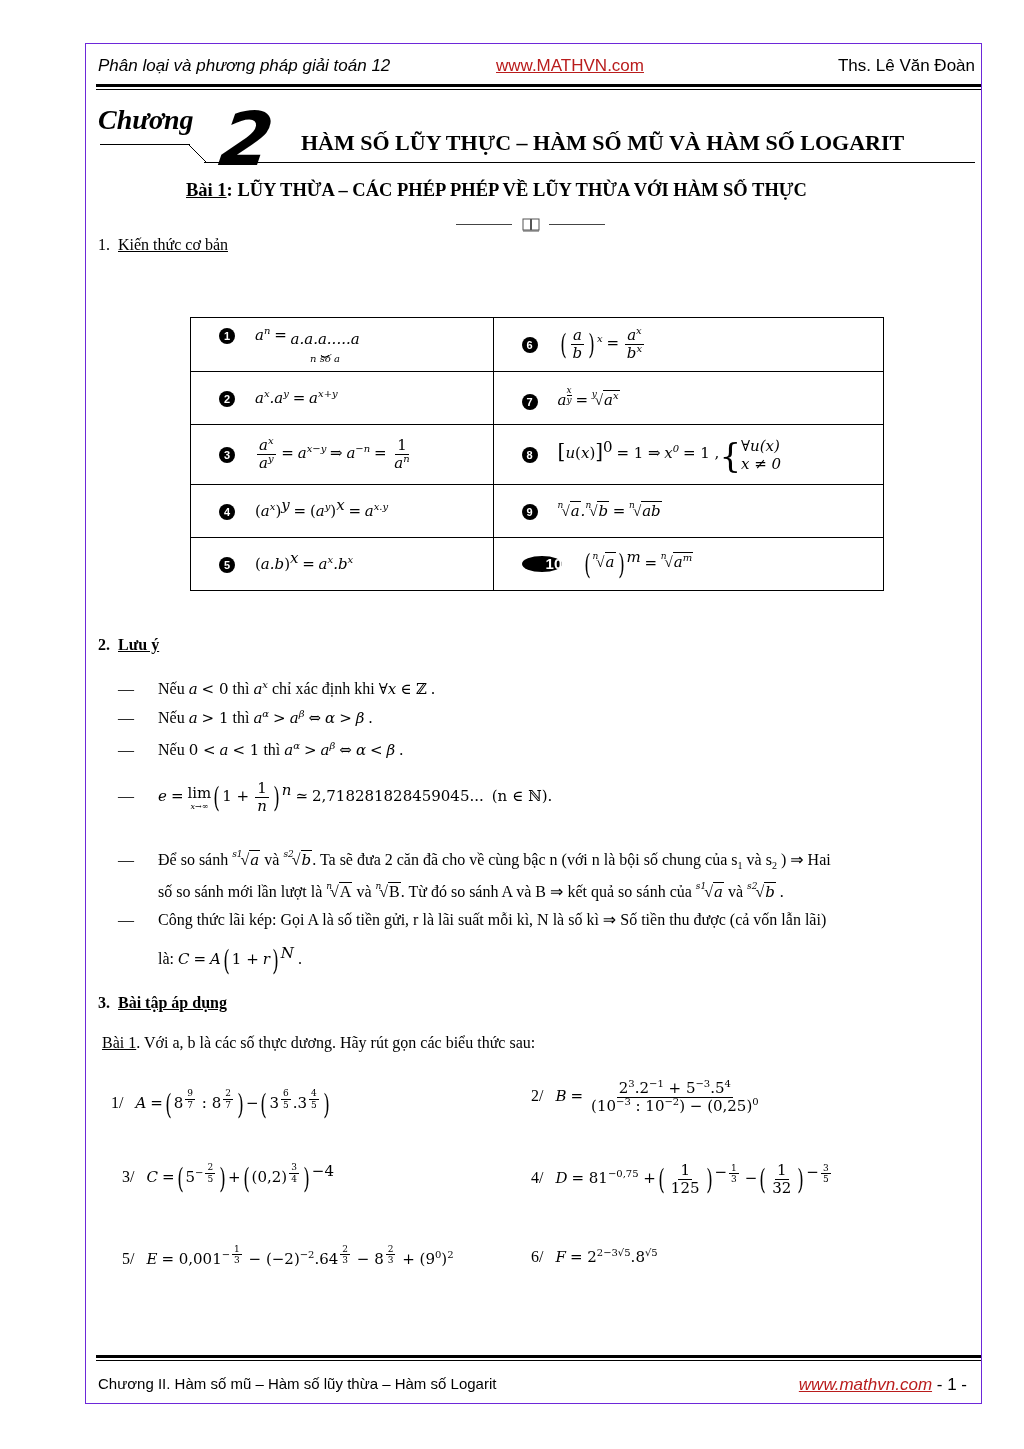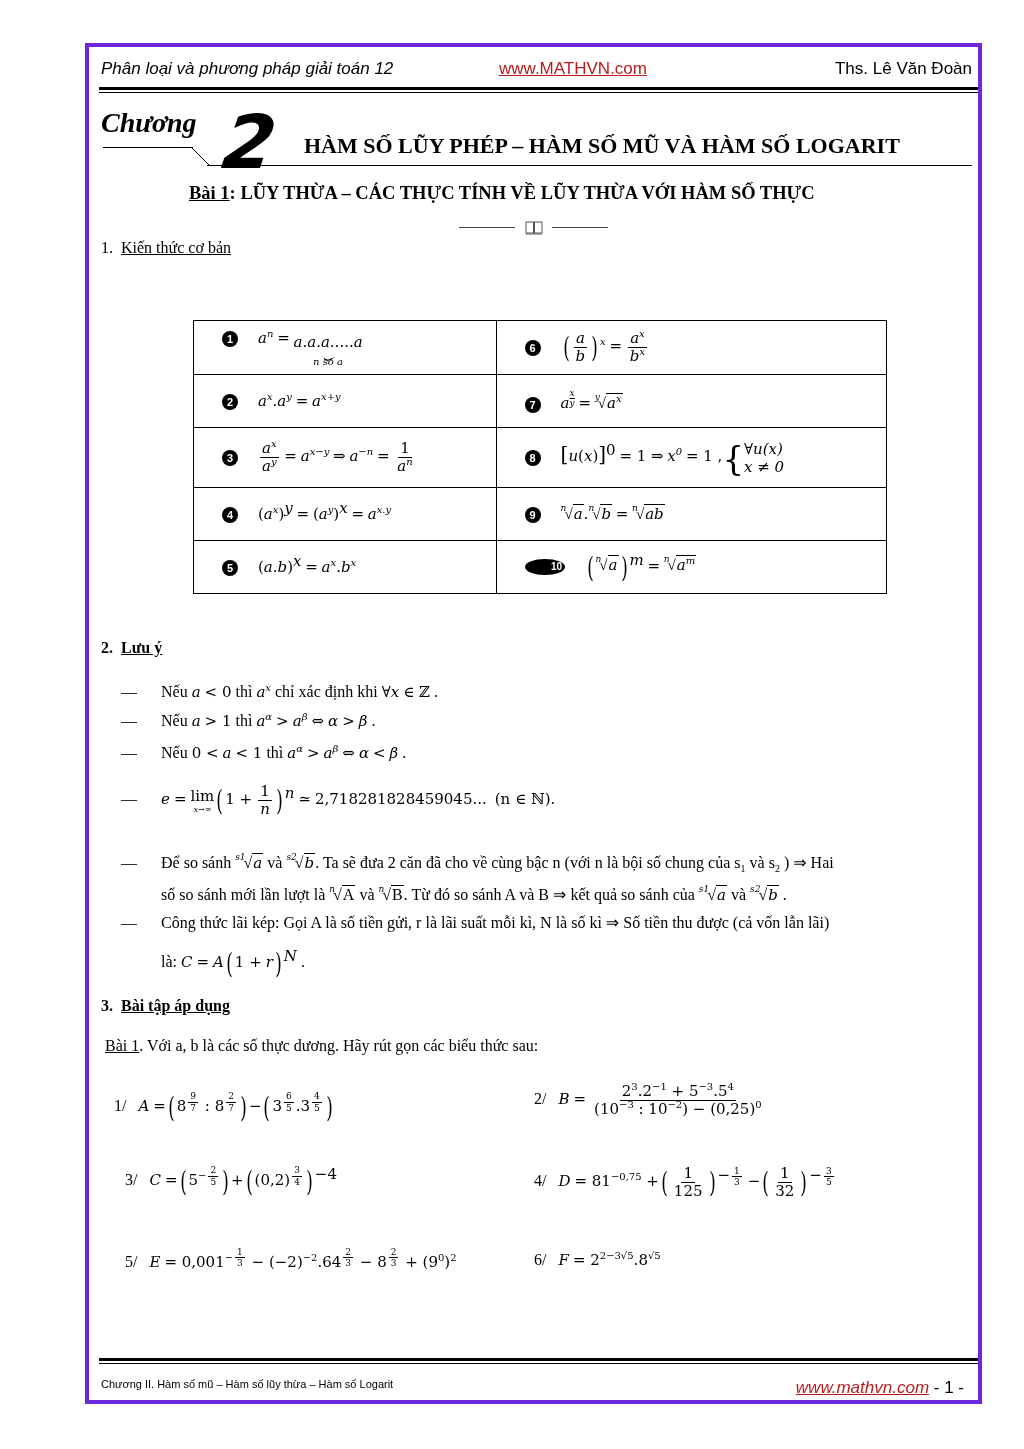--- a/index.html
+++ b/index.html
@@ -1,17 +1,17 @@
 <!DOCTYPE html>
 <html><head>
 <meta charset="utf-8">
 <style>
   html, body { margin: 0; padding: 0; background: #ffffff; }
   body { width: 1024px; height: 1449px; position: relative; overflow: hidden; font-family: "Liberation Serif", serif; color: #000; }
-  .page { position: absolute; left: 85px; top: 43px; width: 897px; height: 1361px; border: 4px solid #6d28d9; box-sizing: border-box; }
+  .page { position: absolute; left: 85px; top: 43px; width: 897px; height: 1361px; border: 1px solid #6d28d9; box-sizing: border-box; }
   .abs { position: absolute; }
   .sans { font-family: "Liberation Sans", sans-serif; }
   .it { font-style: italic; }
   .m { font-family: "DejaVu Serif", serif; font-style: italic; font-size: 15px; }
   .mr { font-family: "DejaVu Serif", serif; font-size: 15px; }
   sup, sub { font-size: 10px; line-height: 0; }
   .frac { display: inline-flex; flex-direction: column; align-items: center; vertical-align: middle; margin: 0 2px; }
   .frac > span { line-height: 1.15; padding: 0 2px; }
   .frac > span.num { border-bottom: 1px solid #000; }
   .big { font-size: 28px; font-weight: 200; vertical-align: middle; font-family: "DejaVu Serif", serif; transform: scaleX(0.6); display: inline-block; }
@@ -37,21 +37,21 @@
   
   table.f { position: absolute; left: 104px; top: 273px; width: 694px; border-collapse: collapse; }
   table.f td { border: 1.3px solid #000; padding: 0 0 0 28px; height: 52px; font-size: 15px; vertical-align: middle; }
   table.f td .bullet { display: inline-block; width: 16px; height: 16px; border-radius: 50%; background: #000; color: #fff; font-size: 11px; font-weight: bold; text-align: center; line-height: 16px; margin-right: 20px; vertical-align: middle; font-family: "Liberation Sans", sans-serif; }
 
   .txt { font-size: 16px; }
   .dash-row { left: 32px; font-size: 16px; white-space: nowrap; }
   .dash-row .dash { display: inline-block; width: 40px; }
 
   .ex { font-size: 16px; white-space: nowrap; }
-  .ftr-left { left: 12px; top: 1331px; font-size: 11px; }
+  .ftr-left { left: 12px; top: 1331px; font-size: 15px; }
   .ftr-right { right: 14px; top: 1331px; font-size: 17px; }
   .root { display: inline-block; position: relative; }
   .root .idx { font-size: 9px; position: relative; top: -8px; margin-right: -2px; }
   .root .rad { border-top: 1px solid #000; padding: 0 1px; }
 </style>
 </head>
 <body>
 
 <div class="page">
 
@@ -59,25 +59,25 @@
   <a class="abs sans hdr-mid link">www.MATHVN.com</a>
   <div class="abs sans hdr-right">Ths. Lê Văn Đoàn</div>
   <div class="abs dbl-line" style="top:40px;"></div>
 
   <div class="abs chuong">Chương</div>
   <div class="abs ch-left-rule"></div>
   <svg class="abs" style="left:100px;top:98px;" width="30" height="22">
       <line x1="2" y1="2" x2="20" y2="20" stroke="#000" stroke-width="1"></line>
     </svg>
   <div class="abs ch-num">2</div>
-  <div class="abs ch-title">HÀM SỐ LŨY PHÉP – HÀM SỐ MŨ VÀ HÀM SỐ LOGARIT</div>
+  <div class="abs ch-title">HÀM SỐ LŨY THỰC – HÀM SỐ MŨ VÀ HÀM SỐ LOGARIT</div>
   <div class="abs ch-rule"></div>
 
   <div class="abs bai1-title">
-    <span class="u">Bài 1</span><span>: LŨY THỪA – CÁC THỰC TÍNH VỀ LŨY THỪA VỚI HÀM SỐ THỰC</span>
+    <span class="u">Bài 1</span><span>: LŨY THỪA – CÁC PHÉP PHÉP VỀ LŨY THỪA VỚI HÀM SỐ THỰC</span>
   </div>
   <div class="abs orn">
     <span style="display:inline-block;width:56px;border-top:1px solid #444;vertical-align:middle;"></span>
     <svg width="18" height="14" style="vertical-align:middle;margin:0 6px;">
         <rect x="1" y="1" width="7.5" height="11" fill="none" stroke="#555"></rect>
         <rect x="9.5" y="1" width="7.5" height="11" fill="none" stroke="#555"></rect>
         <line x1="1" y1="13" x2="17" y2="13" stroke="#555"></line>
       </svg>
     <span style="display:inline-block;width:56px;border-top:1px solid #444;vertical-align:middle;"></span>
   </div>
@@ -122,21 +122,21 @@
               <span class="m">∀u(x)</span>
               <span class="m">x ≠ 0</span>
             </span></td>
     </tr>
     <tr style="height:44px">
       <td><span class="bullet">4</span><span class="mr">(</span><span class="m">a<sup>x</sup></span><span class="mr">)</span><sup class="m">y</sup> <span class="mr">=</span> <span class="mr">(</span><span class="m">a<sup>y</sup></span><span class="mr">)</span><sup class="m">x</sup> <span class="mr">=</span> <span class="m">a<sup>x.y</sup></span></td>
       <td><span class="bullet">9</span><span class="root"><span class="idx m">n</span>√<span class="rad m">a</span></span><span class="m">.</span><span class="root"><span class="idx m">n</span>√<span class="rad m">b</span></span> <span class="mr">=</span> <span class="root"><span class="idx m">n</span>√<span class="rad m">ab</span></span></td>
     </tr>
     <tr style="height:52px">
       <td><span class="bullet">5</span><span class="mr">(</span><span class="m">a.b</span><span class="mr">)</span><sup class="m">x</sup> <span class="mr">=</span> <span class="m">a<sup>x</sup>.b<sup>x</sup></span></td>
-      <td><span class="bullet" style="font-size:10px;padding-left:24px;">10</span><span class="big">(</span><span class="root"><span class="idx m">n</span>√<span class="rad m">a</span></span><span class="big">)</span><sup class="m">m</sup> <span class="mr">=</span> <span class="root"><span class="idx m">n</span>√<span class="rad m">a<sup>m</sup></span></span></td>
+      <td><span class="bullet" style="font-size:15px;padding-left:24px;">10</span><span class="big">(</span><span class="root"><span class="idx m">n</span>√<span class="rad m">a</span></span><span class="big">)</span><sup class="m">m</sup> <span class="mr">=</span> <span class="root"><span class="idx m">n</span>√<span class="rad m">a<sup>m</sup></span></span></td>
     </tr>
   </tbody>
     </table>
 
   <div class="abs txt b" style="left:12px;top:592px;">
     <span>2.</span>&nbsp;
     <span class="u">Lưu ý</span>
   </div>
 
   <div class="abs dash-row" style="top:636px;"><span class="dash">—</span>Nếu <span class="m">a</span> <span class="mr">&lt; 0</span> thì <span class="m">a<sup>x</sup></span> chỉ xác định khi <span class="mr">∀</span><span class="m">x</span> <span class="mr">∈ ℤ</span> .</div>

